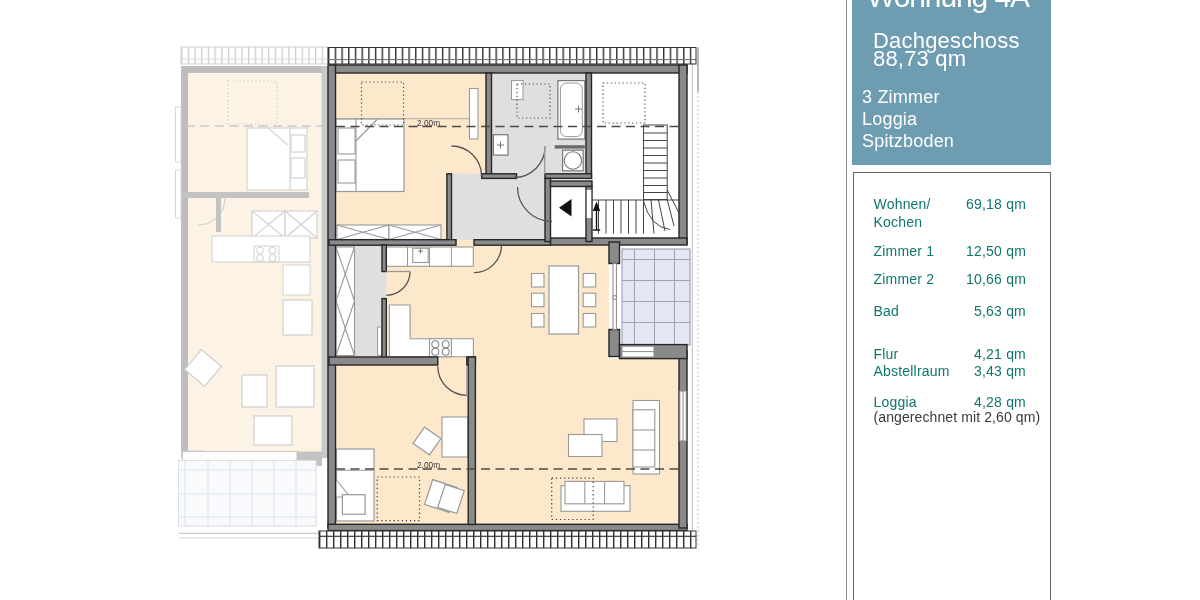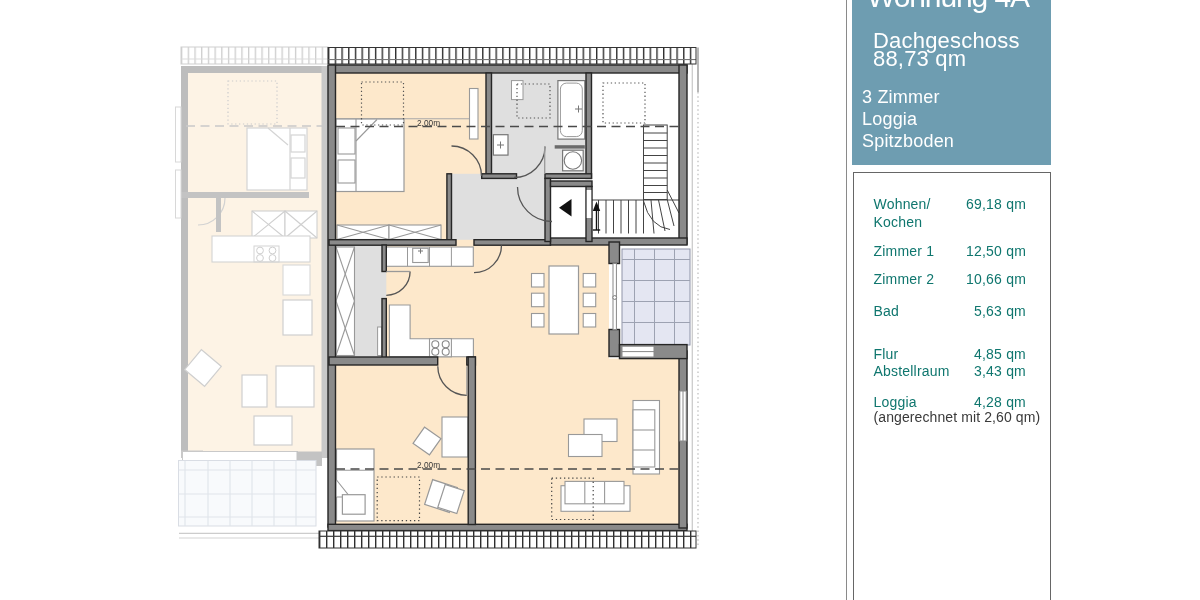--- a/index.html
+++ b/index.html
@@ -332,17 +332,17 @@
 <div id="teal" class="abs">
   <div id="title" class="abs">Wohnung 4A</div>
   <div id="sub1" class="abs">Dachgeschoss<br>88,73 qm</div>
   <div id="sub2" class="abs">3 Zimmer<br>Loggia<br>Spitzboden</div>
 </div>
 <div id="whitebox" class="abs">
   <div class="row" style="top:21.5px;">Wohnen/<br>Kochen<span class="v">69,18 qm</span></div>
   <div class="row" style="top:68.5px;">Zimmer 1<span class="v">12,50 qm</span></div>
   <div class="row" style="top:96.5px;">Zimmer 2<span class="v">10,66 qm</span></div>
   <div class="row" style="top:128.5px;">Bad<span class="v">5,63 qm</span></div>
-  <div class="row" style="top:172px;">Flur<span class="v">4,85 qm</span></div>
+  <div class="row" style="top:172px;">Flur<span class="v">4,21 qm</span></div>
   <div class="row" style="top:189px;">Abstellraum<span class="v">3,43 qm</span></div>
   <div class="row" style="top:219.5px;">Loggia<span class="v">4,28 qm</span></div>
   <div id="small">(angerechnet mit 2,60 qm)</div>
 </div>
 
 </body></html>

